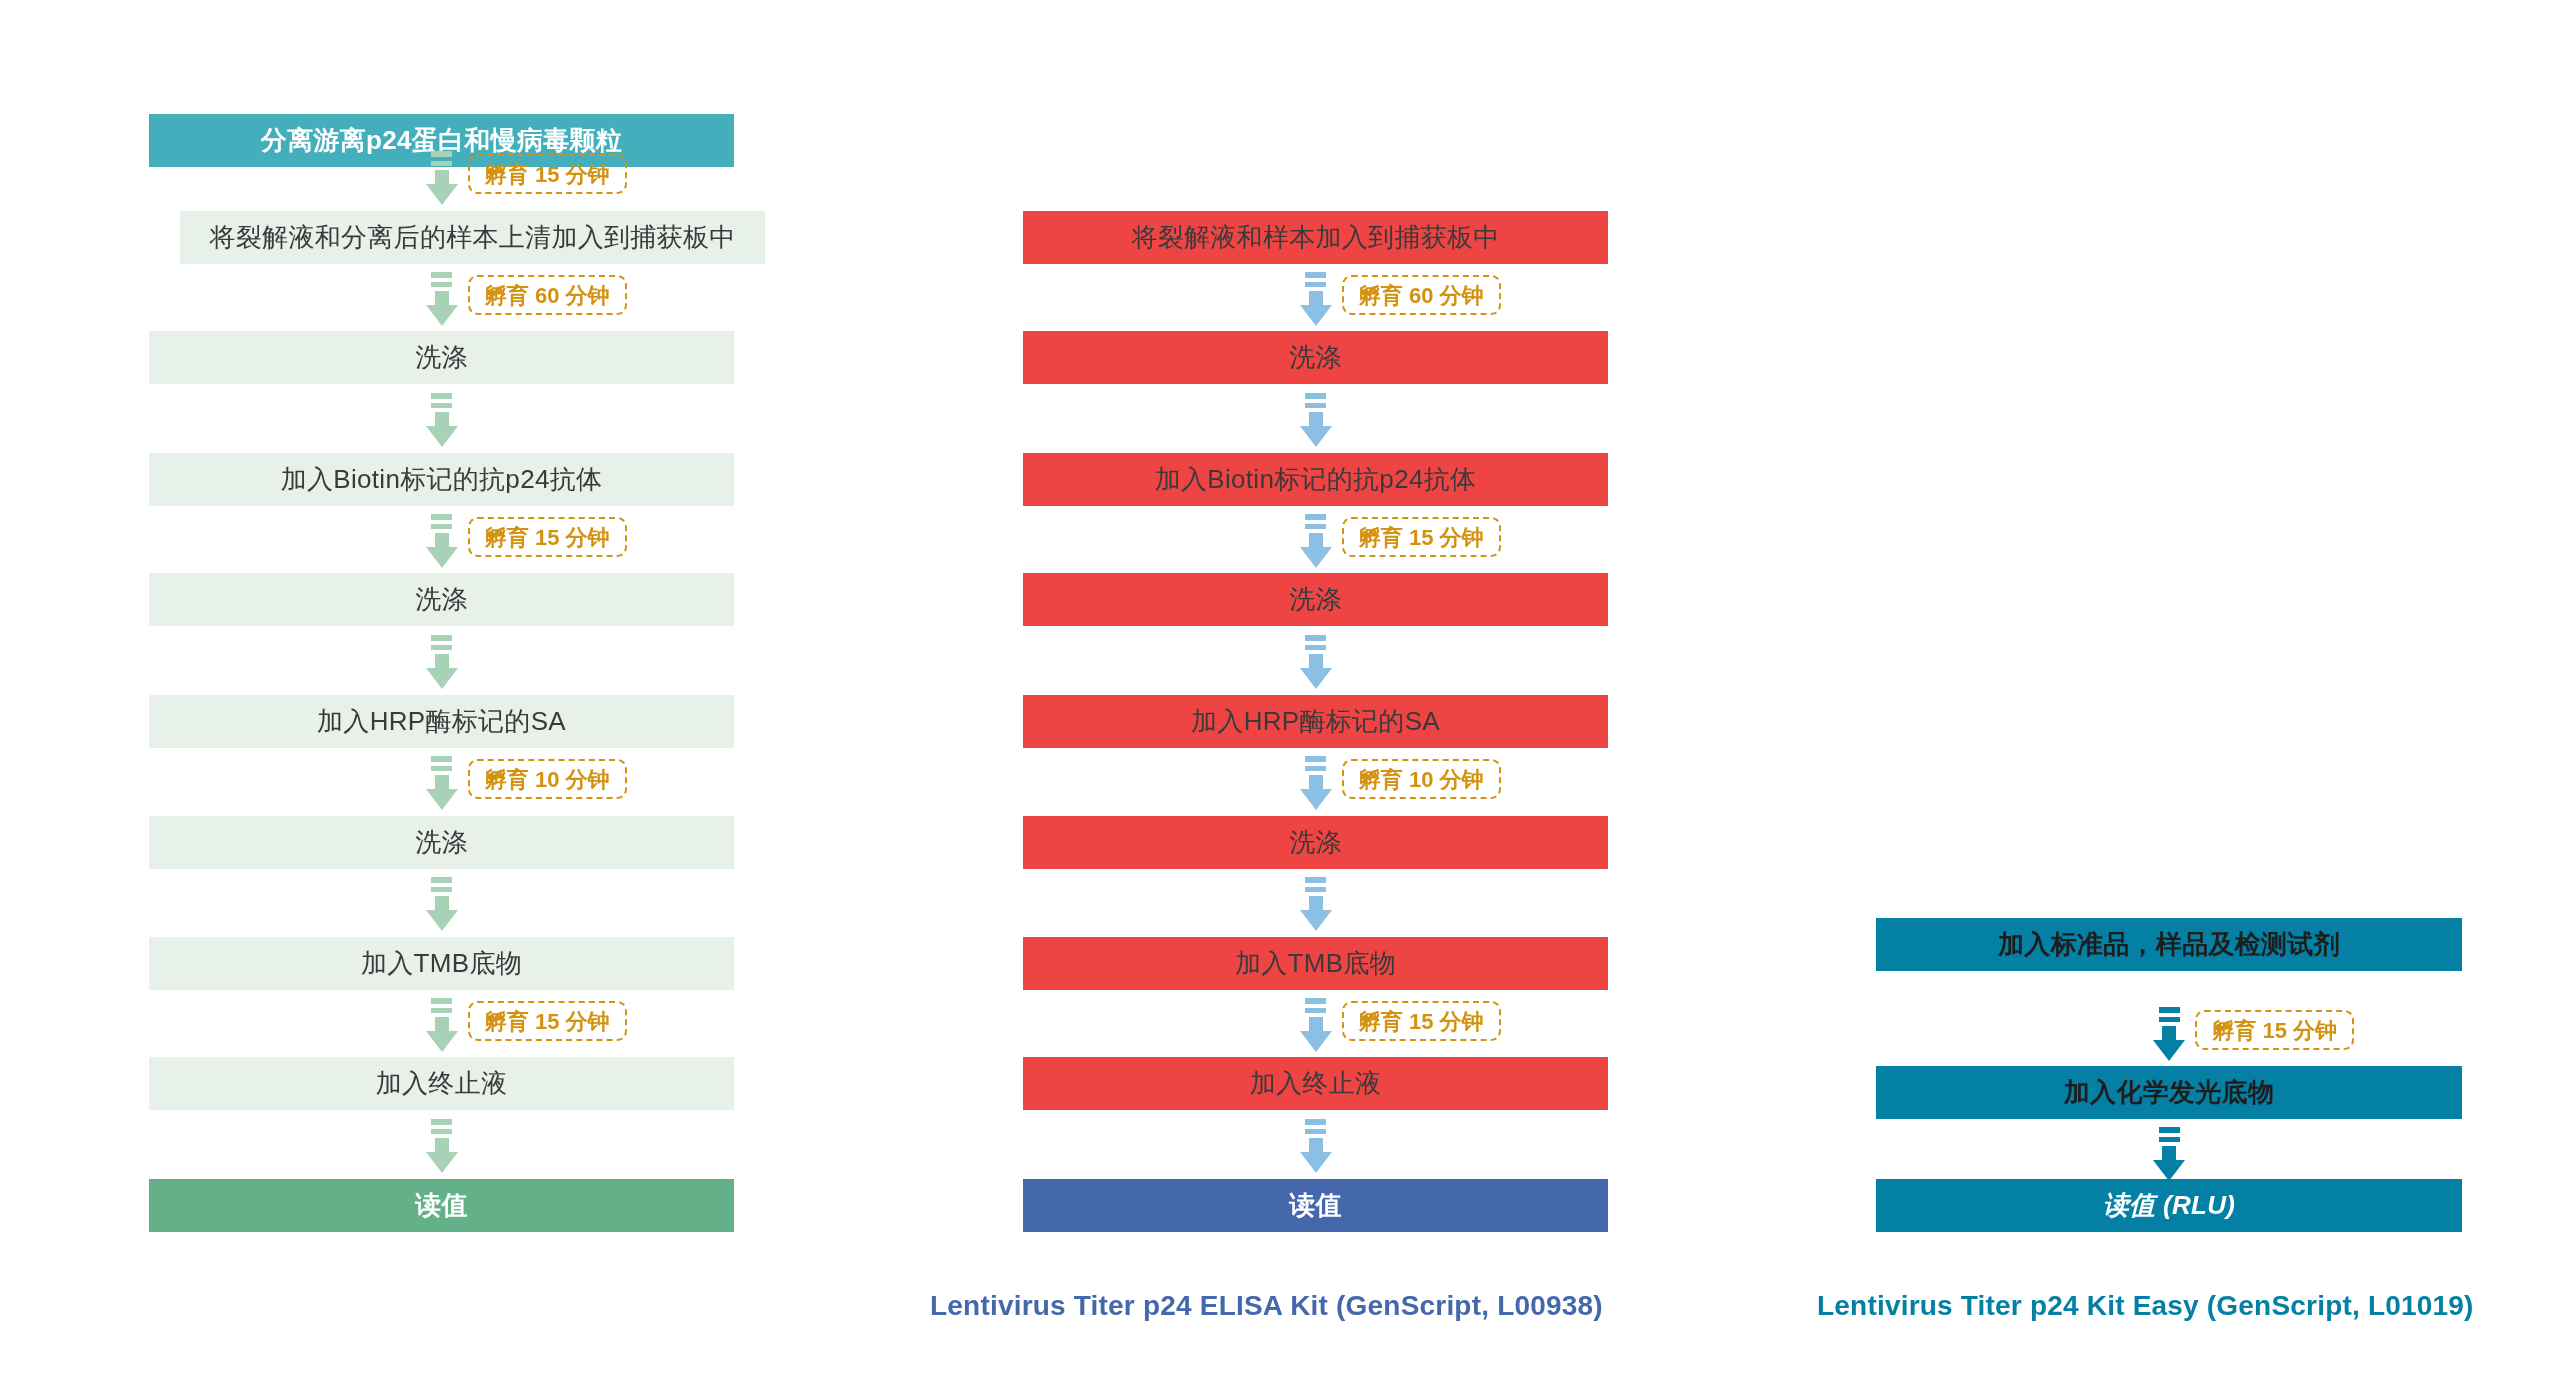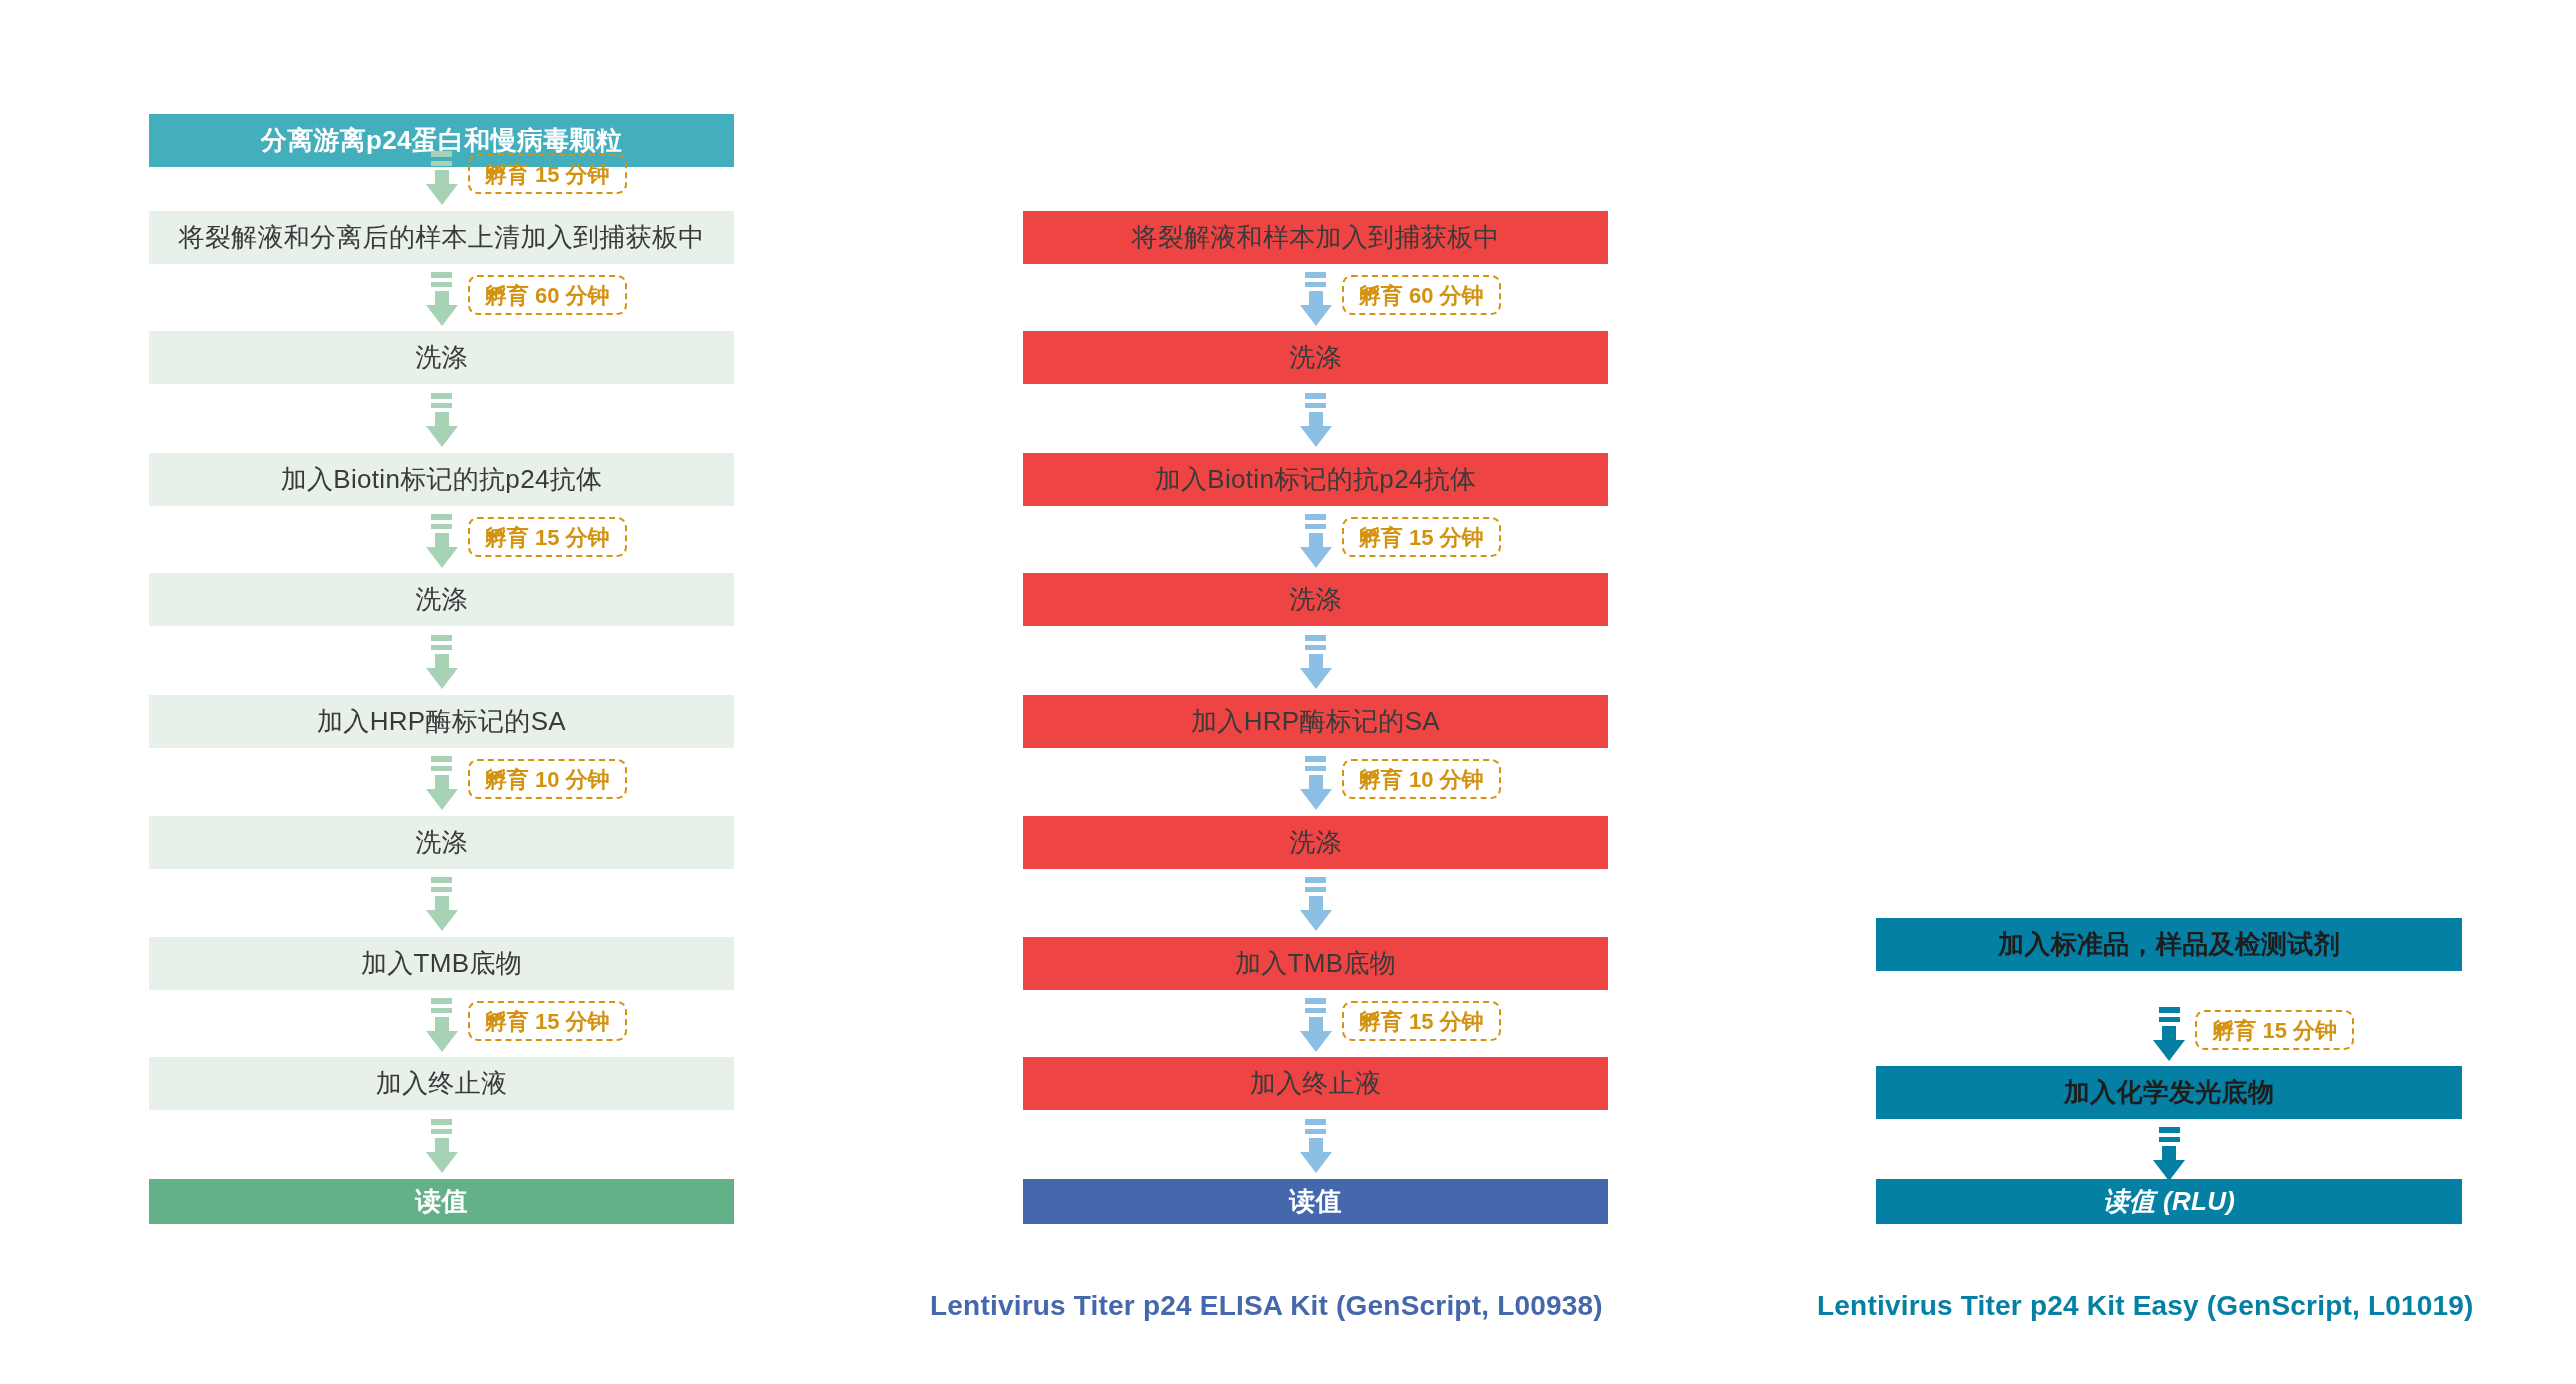--- a/index.html
+++ b/index.html
@@ -49,21 +49,21 @@
   .step.body {
     height: 53px;
     color: #3a3a3a;
   }
   .step.head {
     height: 53px;
     color: #ffffff;
     font-weight: bold;
   }
   .step.tail {
-    height: 45px;
+    height: 53px;
     color: #ffffff;
     font-weight: bold;
   }
 
   
   .col-1 .step.body { background: #e8f0ea; }
   .col-1 .step.head { background: #43afbc; }
   .col-1 .step.tail { background: #64b189; }
 
   .col-2 .step.body { background: #ef4444; }
@@ -134,21 +134,21 @@
   .caption-1 { color: #64b189; left: 35px;   top: 1290px; }
   .caption-2 { color: #4568ac; left: 930px; top: 1290px; }
   .caption-3 { color: #0480a4; left: 1817px; top: 1290px; }
 </style>
 </head>
 <body>
 
 <div id="board">
     <div class="column col-1">
       <div class="step head" style="top: 94px; margin-top: 20px;">分离游离p24蛋白和慢病毒颗粒</div>
-      <div class="step body" style="top: 211px;">将裂解液和分离后的样本上清加入到捕获板中</div>
+      <div class="step body" style="top: 211px; margin-left: 31px;">将裂解液和分离后的样本上清加入到捕获板中</div>
       <div class="step body" style="top: 331px;">洗涤</div>
       <div class="step body" style="top: 453px;">加入Biotin标记的抗p24抗体</div>
       <div class="step body" style="top: 573px;">洗涤</div>
       <div class="step body" style="top: 695px;">加入HRP酶标记的SA</div>
       <div class="step body" style="top: 816px;">洗涤</div>
       <div class="step body" style="top: 937px;">加入TMB底物</div>
       <div class="step body" style="top: 1057px;">加入终止液</div>
       <div class="step tail" style="top: 1179px;">读值</div>
       <div class="arrow" style="top: 151px; left: 50%;">
         <div class="seg"></div>

